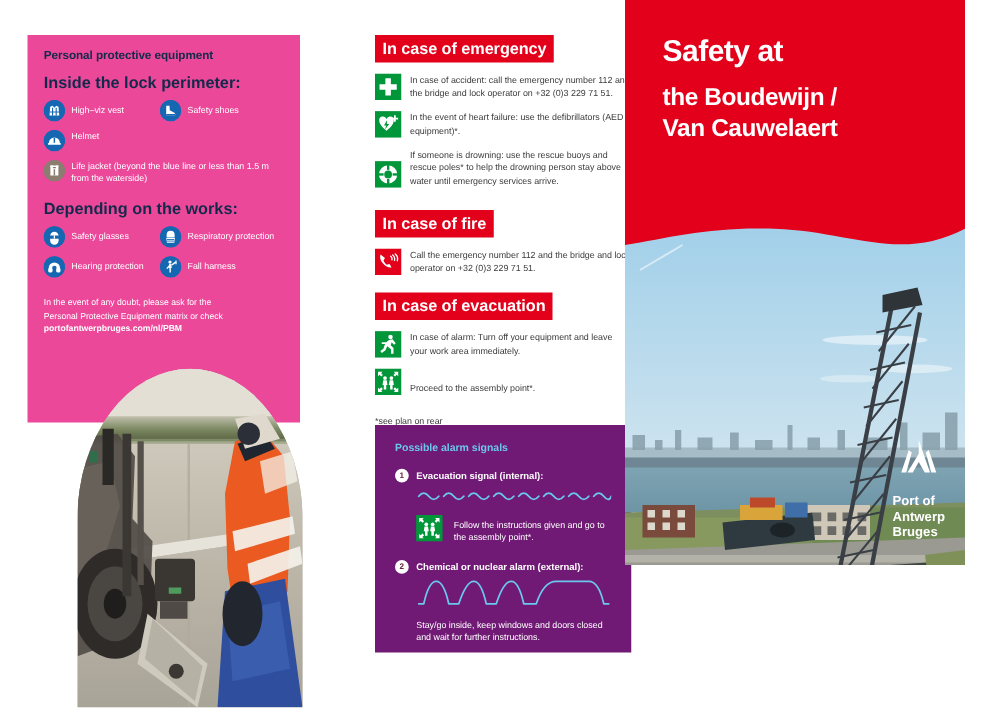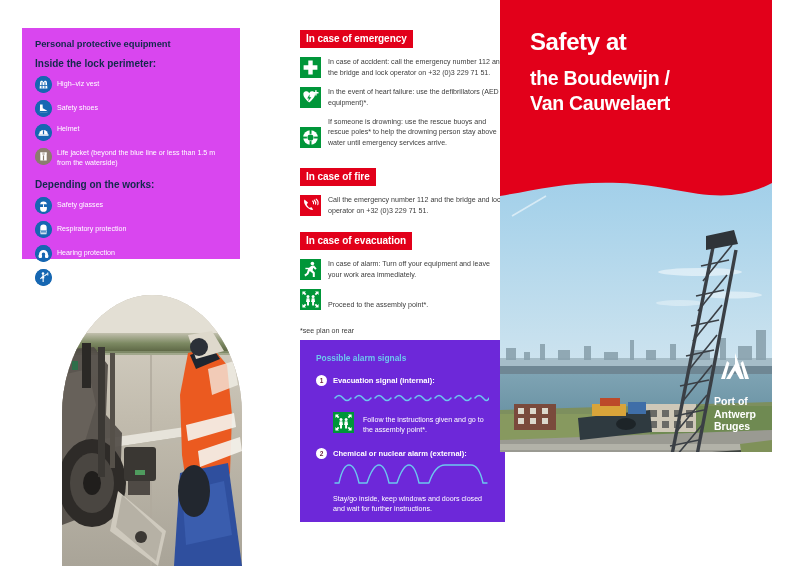--- a/index.html
+++ b/index.html
@@ -7,33 +7,33 @@
     width: 800px; height: 566px;
     background: #ffffff;
     font-family: "Liberation Sans", sans-serif;
     overflow: hidden;
   }
   .page { position: relative; width: 800px; height: 566px; background: #fff; }
 
   
   .ppe-panel {
     position: absolute; left: 22px; top: 28px;
-    width: 218px; height: 231px;
-    background: #d946ef;
+    width: 218px; height: 310px;
+    background: #ec4899;
     padding: 10px 19px 10px 13px;
   }
   .ppe-title {
     color: #13294b; font-size: 9.4px; font-weight: bold;
     letter-spacing: -0.05px; margin-bottom: 9px;
   }
   .ppe-sub {
-    color: #13294b; font-size: 10px; font-weight: bold;
+    color: #13294b; font-size: 13px; font-weight: bold;
     margin-bottom: 7px;
   }
-  .ppe-grid { display: flex; flex-wrap: wrap; flex-direction: column; }
+  .ppe-grid { display: flex; flex-wrap: wrap; }
   .ppe-item {
     display: flex; align-items: flex-start; gap: 5px;
     margin-bottom: 7px;
   }
   .ppe-item.w-half { width: 50%; }
   .ppe-item.w-full { width: 100%; }
   .ppe-label {
     color: #ffffff; font-size: 7.1px; line-height: 1.35;
     padding-top: 4px;
   }
@@ -62,21 +62,21 @@
     border-top-right-radius: 90px 120px;
     overflow: hidden;
     background: linear-gradient(160deg,#b9b4aa 0%, #cdc8bd 30%, #b3ada2 62%, #9b968c 100%);
   }
   .photo-left svg { display: block; }
 
   
   .mid { position: absolute; left: 300px; top: 28px; width: 205px; }
   .sect-tag {
     display: inline-block; background: #e2001a; color: #fff;
-    font-size: 10px; font-weight: bold; letter-spacing: -0.05px;
+    font-size: 13px; font-weight: bold; letter-spacing: -0.05px;
     padding: 3px 6px 4px 6px;
   }
   .info-row {
     display: flex; gap: 7px; align-items: flex-end;
     margin-top: 9px;
   }
   .info-text {
     color: #3c3c3c; font-size: 7.1px; line-height: 1.45;
     padding-top: 0px;
   }
@@ -90,21 +90,21 @@
   .gap-lg { height: 18px; }
   .gap-md { height: 14px; }
   .footnote {
     color: #3c3c3c; font-size: 7.1px; margin-top: 17px;
   }
 
   
   .alarm-box {
     position: absolute; left: 300px; top: 340px;
     width: 205px; height: 182px;
-    background: #6d28d9;
+    background: #701a75;
     padding: 13px 16px;
   }
   .alarm-title {
     color: #6cc7ee; font-size: 8.4px; font-weight: bold;
     margin-bottom: 12px;
   }
   .alarm-item-head {
     display: flex; align-items: center; gap: 6px; margin-bottom: 4px;
   }
   .num-badge {

